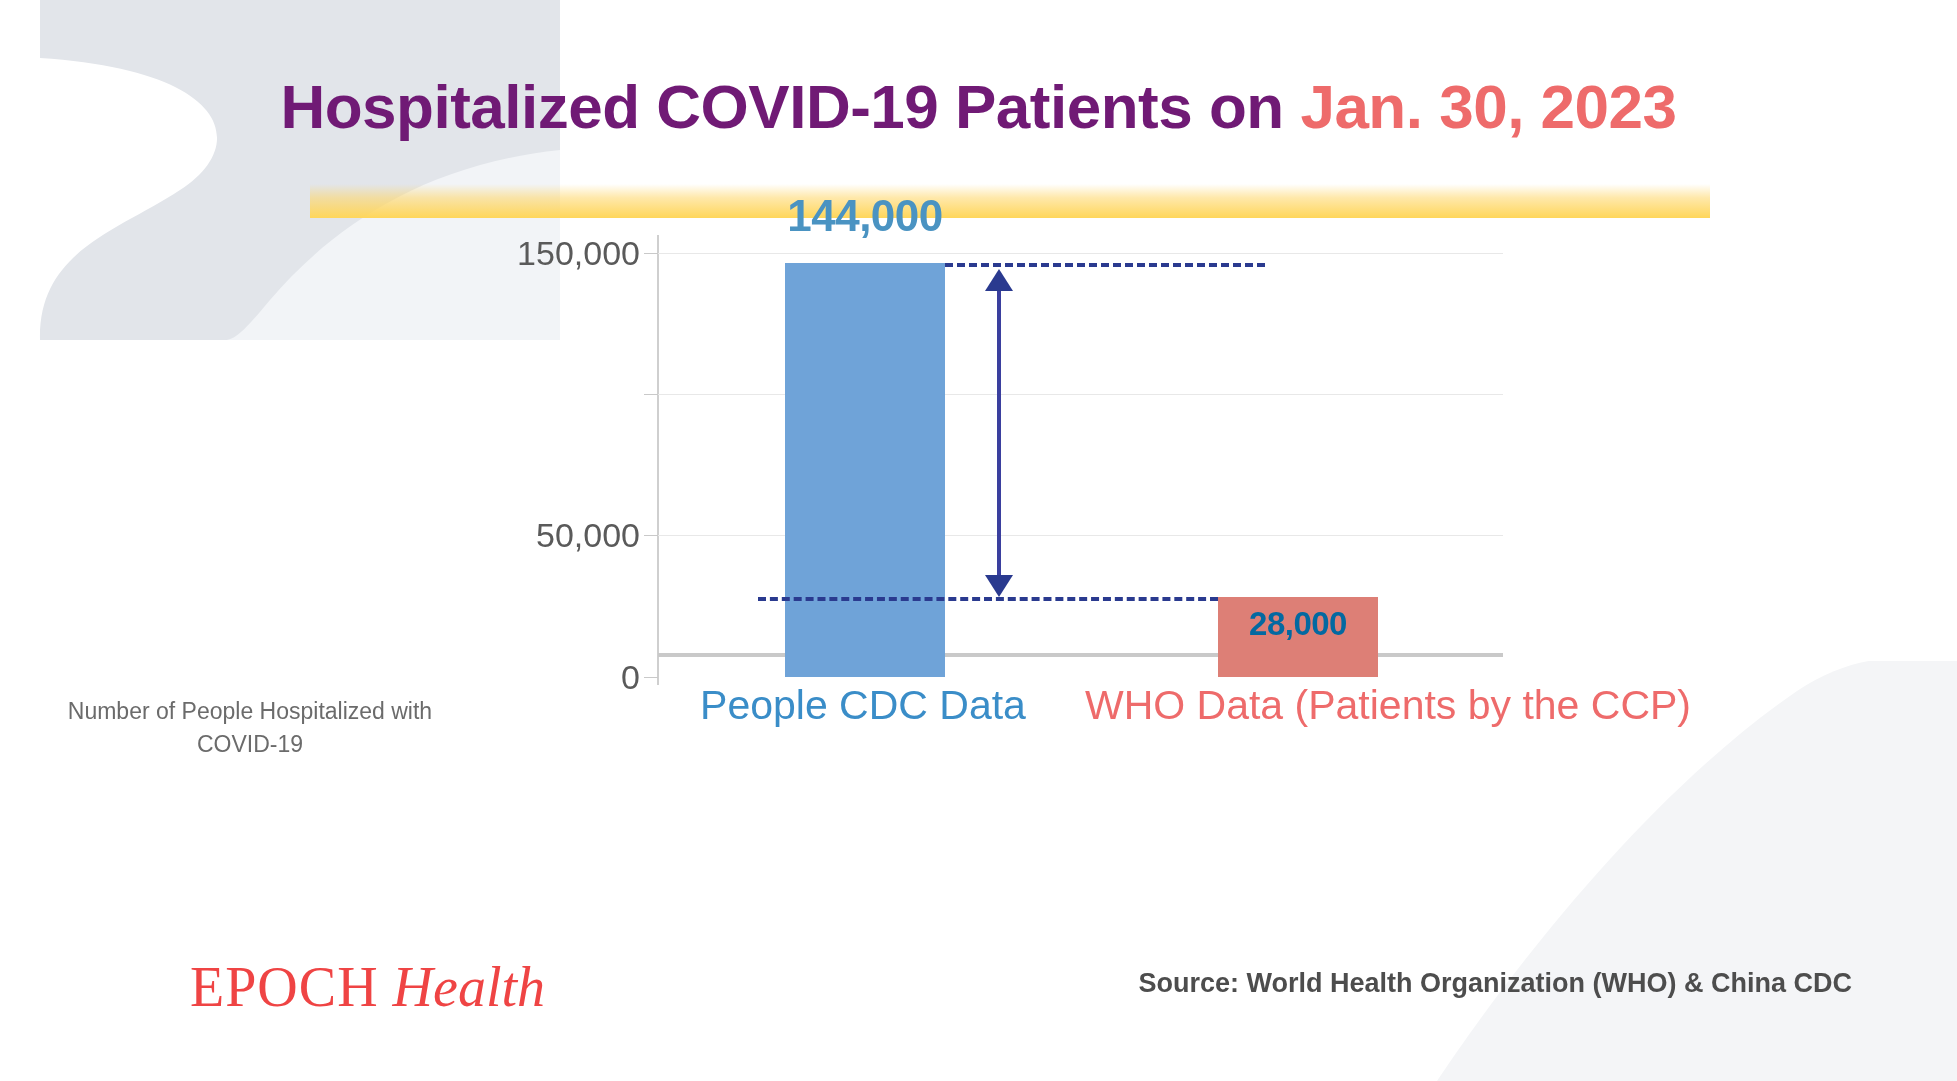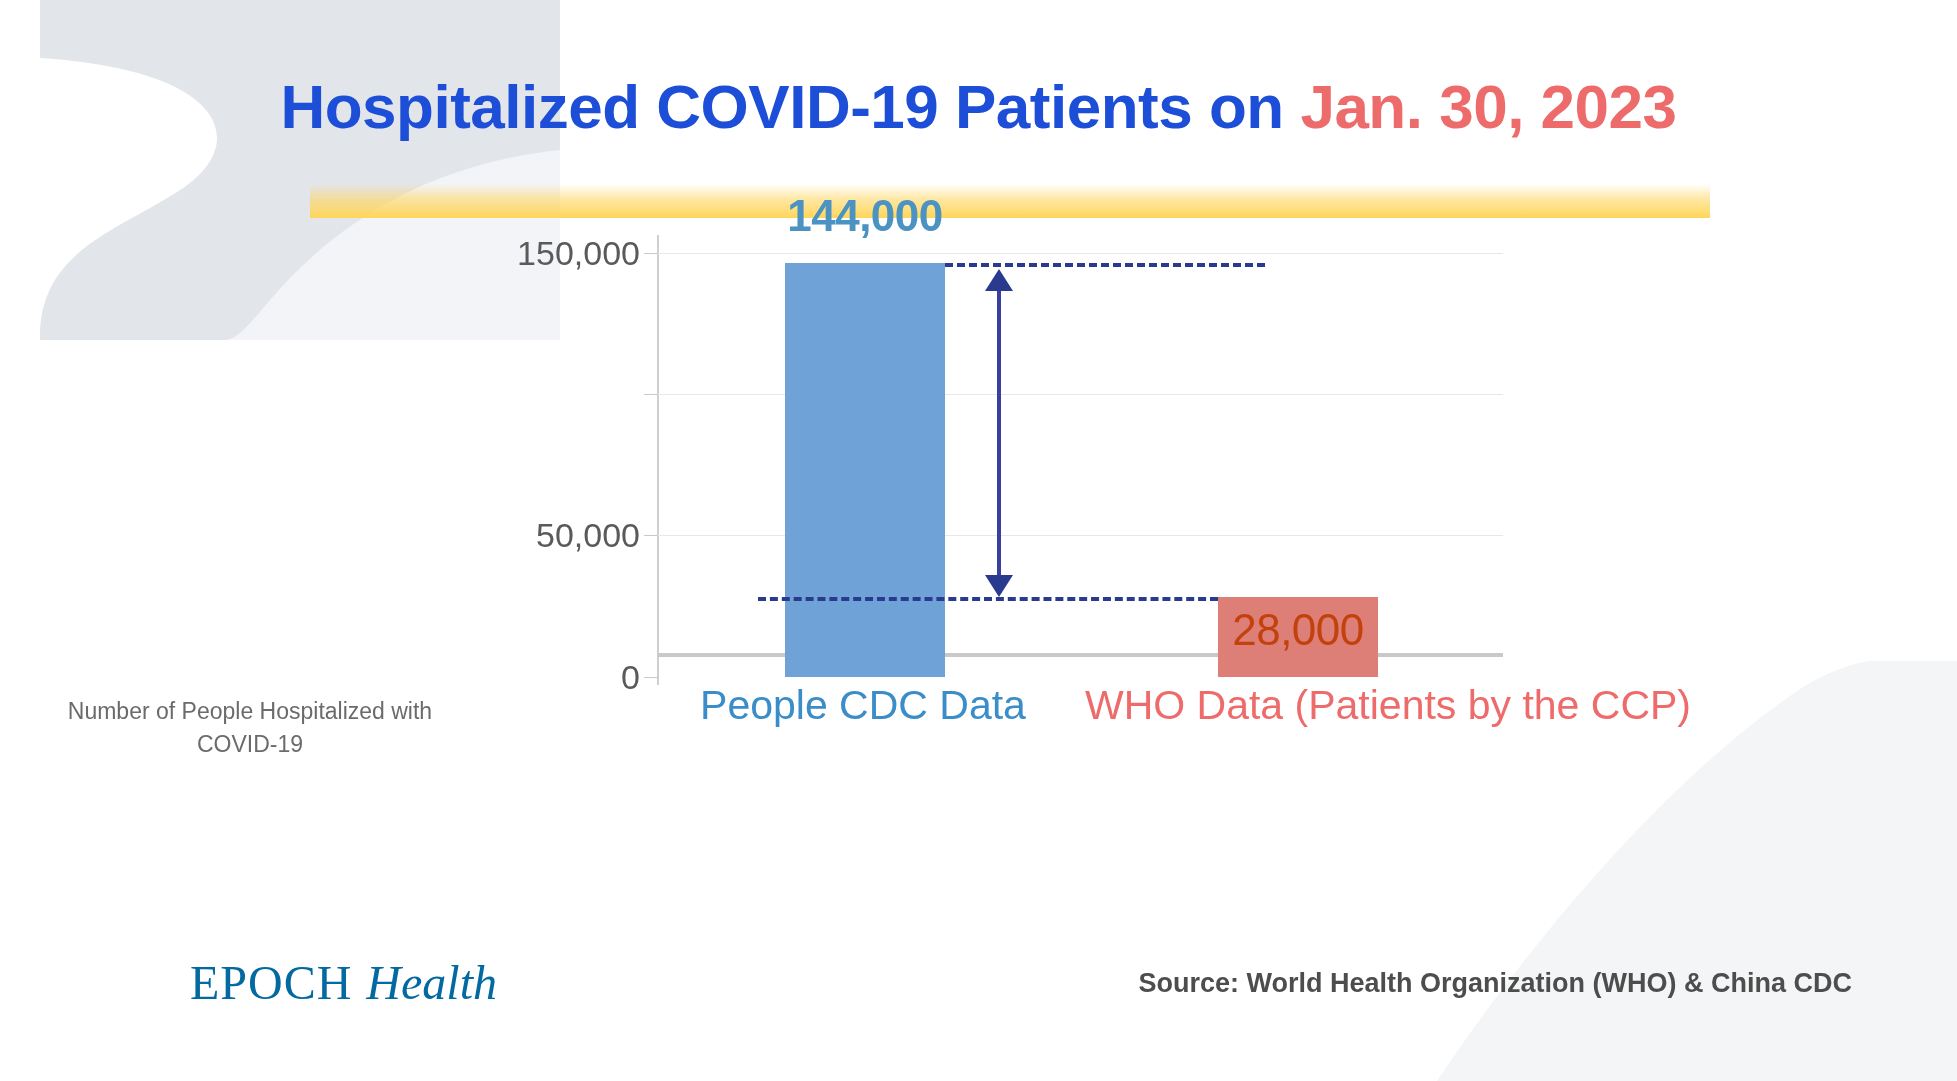--- a/index.html
+++ b/index.html
@@ -22,21 +22,21 @@
   #title-highlight{
     position:absolute;left:310px;top:132px;width:1400px;height:34px;
     background:linear-gradient(to bottom,rgba(255,214,102,0) 0%,rgba(255,214,102,.55) 40%,#FFD65A 100%);
   }
   #title-text{
     position:absolute;left:0;top:0;width:1957px;
     text-align:center;
     font-size:62px;font-weight:bold;letter-spacing:-.5px;
     line-height:110px;white-space:nowrap;
   }
-  .t-blue{color:#1d4ed8;}
+  .t-blue{color:#701a75;}
   .t-red{color:#EE6B6B;}
 
   
   #chart{position:absolute;left:0;top:230px;width:1957px;height:700px;}
 
   
   #plot{position:absolute;left:658px;top:23px;width:845px;height:431px;}
   .gridline{position:absolute;left:0;height:1px;background:#E8E8E8;width:845px;}
   .tickmark{position:absolute;width:14px;height:1px;background:#C9C9C9;left:-14px;}
   #axis-line{position:absolute;left:657px;top:5px;width:2px;height:450px;background:#CFCFCF;}
@@ -56,21 +56,21 @@
   .bar{position:absolute;bottom:0;}
   #bar-china{left:127px;width:160px;background:#6FA3D8;}
   #bar-who{left:560px;width:160px;background:#DD7F76;}
 
   #label-china{
     position:absolute;left:47px;width:320px;text-align:center;
     font-size:44px;font-weight:bold;color:#4A93C2;letter-spacing:-.5px;
   }
   #label-who{
     position:absolute;left:560px;width:160px;text-align:center;
-    font-size:44px;font-weight:normal;color:#c2410c;letter-spacing:-.5px;
+    font-size:33px;font-weight:bold;color:#0369a1;letter-spacing:-.5px;
   }
 
   
   .dashline{position:absolute;height:0;border-top:4px dashed #2A3A8F;}
   #dash-top{left:287px;width:320px;}
   #dash-bottom{left:100px;width:460px;}
   #arrow-line{position:absolute;left:339px;width:4px;background:#3A3F9E;}
   .arrowhead{position:absolute;left:327px;width:0;height:0;border-left:14px solid transparent;border-right:14px solid transparent;}
   #arrowhead-up{border-bottom:22px solid #2A3A8F;}
   #arrowhead-down{border-top:22px solid #2A3A8F;}
@@ -84,21 +84,21 @@
 
   
   #xcats{position:absolute;left:658px;top:452px;width:845px;height:70px;}
   .xcat{position:absolute;font-size:41px;white-space:nowrap;}
   #xcat-0{left:-35px;width:480px;text-align:center;color:#3A8DC8;}
   #xcat-1{left:380px;width:700px;text-align:center;color:#EE6B6B;}
 
   
   #logo{
     position:absolute;left:190px;top:955px;
-    font-family:"Liberation Serif", serif;font-size:48px;color:#0369a1;white-space:nowrap;
+    font-family:"Liberation Serif", serif;font-size:56px;color:#ef4444;white-space:nowrap;
   }
   #logo .epoch{letter-spacing:1px;}
   #logo .health{font-style:italic;margin-left:14px;}
   #source{
     position:absolute;right:105px;top:968px;
     font-size:27px;font-weight:bold;color:#4D4D4D;white-space:nowrap;
   }
 </style>
 </head>
 <body>

